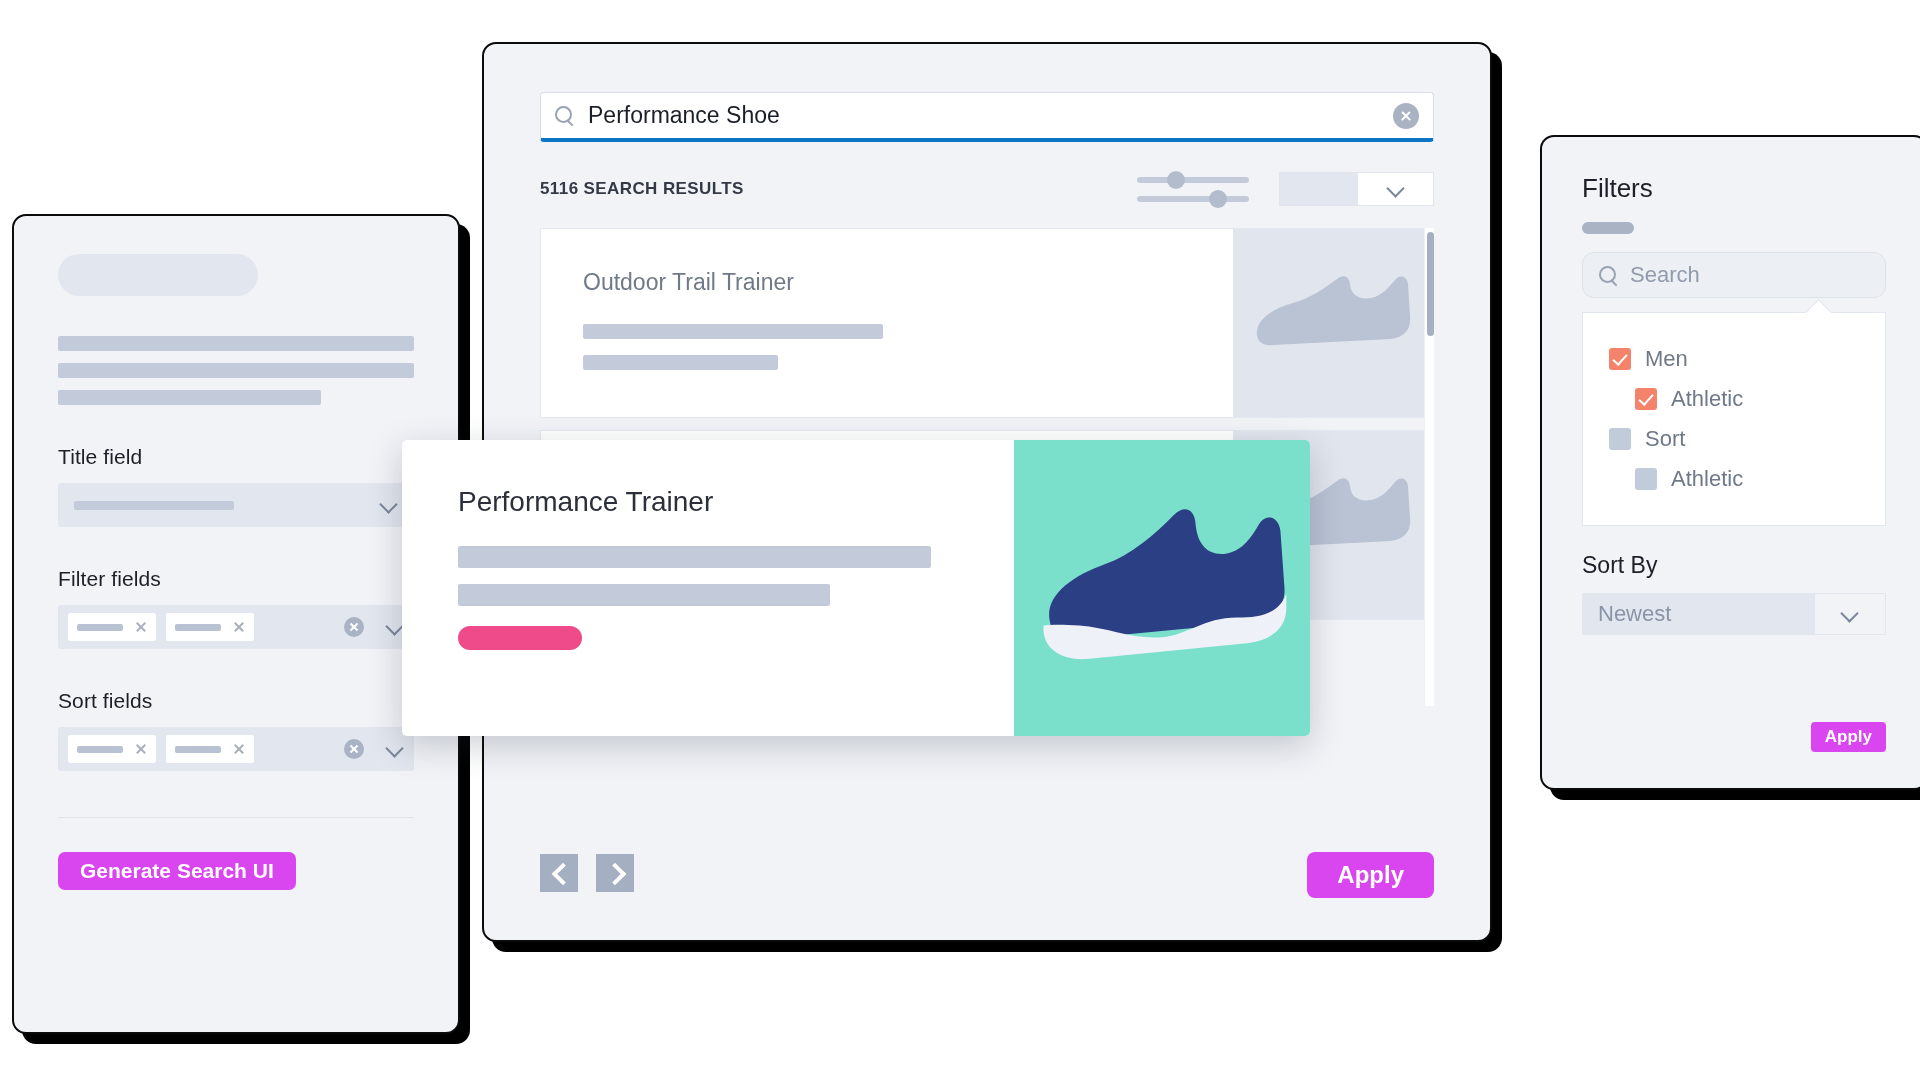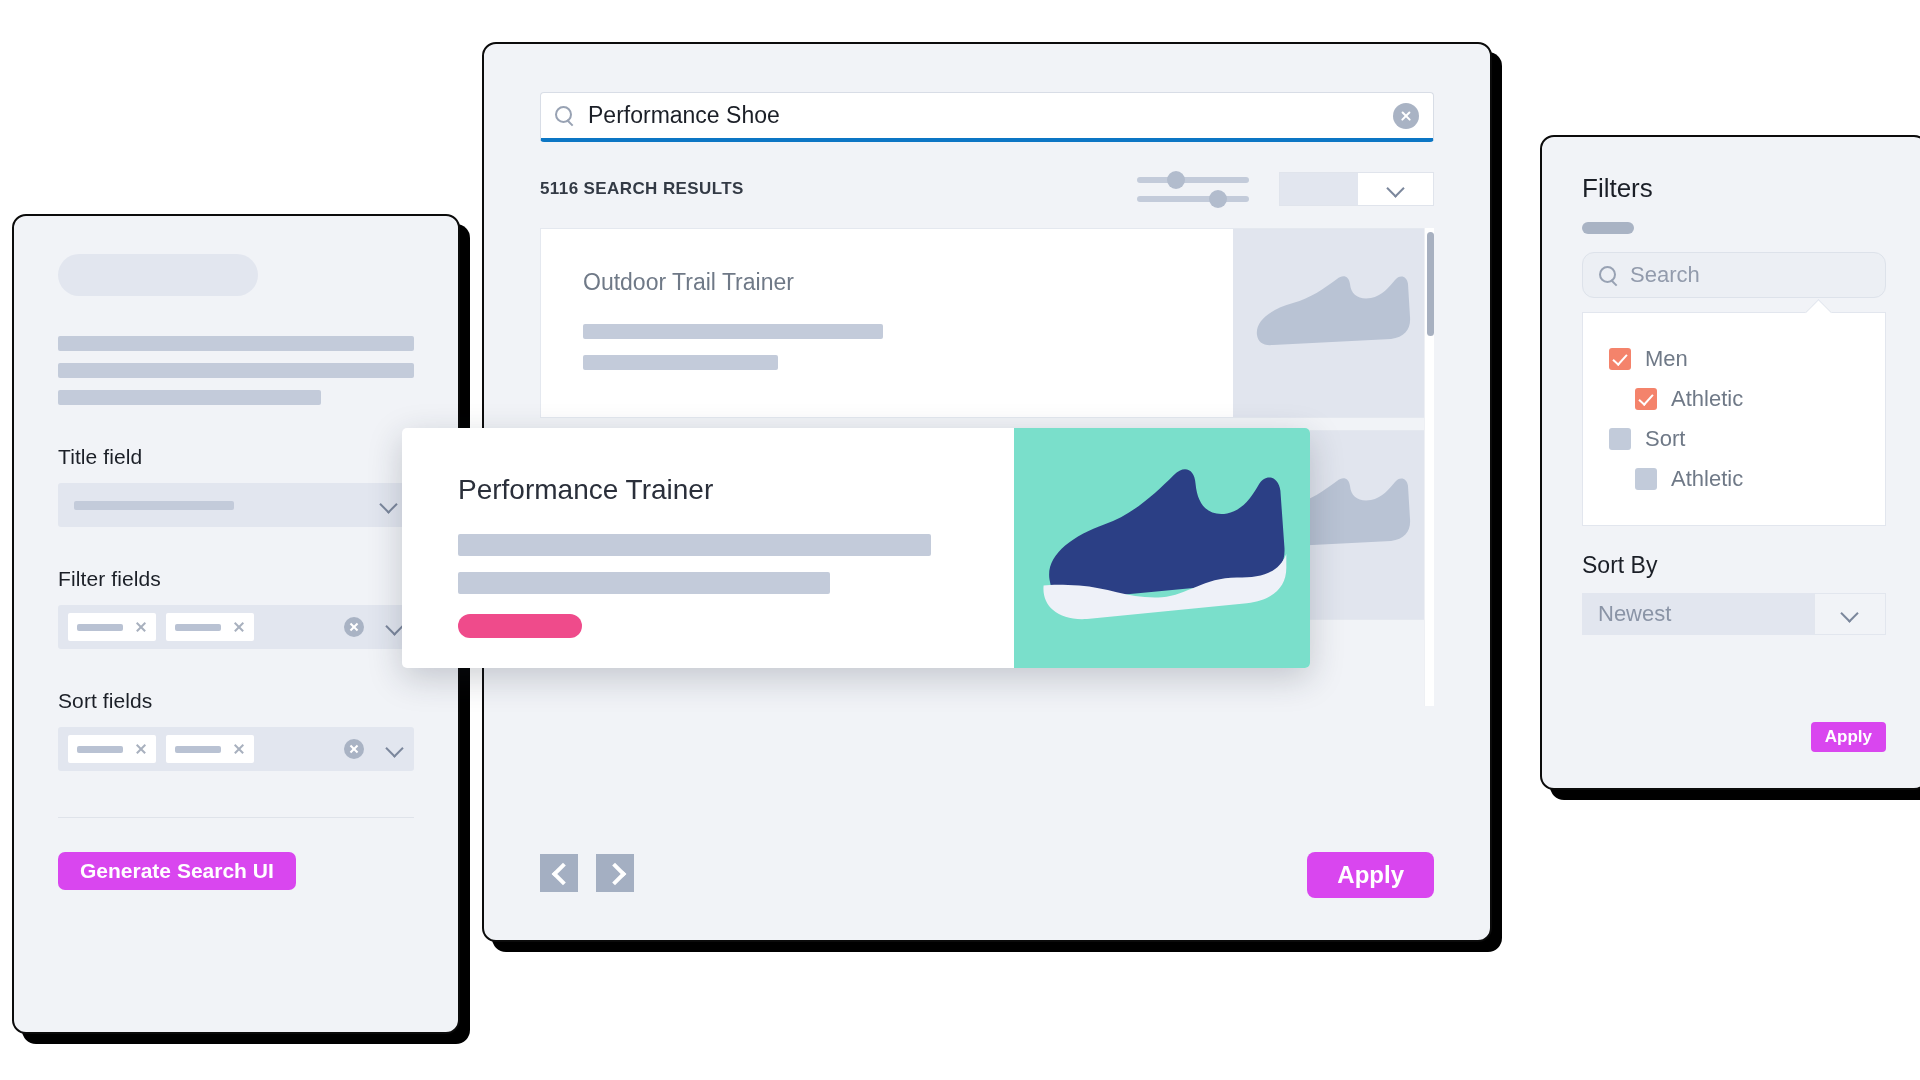--- a/index.html
+++ b/index.html
@@ -165,21 +165,21 @@
   }
   #pg-prev::after { transform: rotate(135deg); left: 15px; }
   #pg-next::after { transform: rotate(-45deg); left: 11px; }
   #center-apply {
     position: absolute; right: 56px; bottom: 42px;
     height: 46px; padding: 0 30px; font-size: 24px; border-radius: 8px;
   }
 
   
   #product-card {
-    position: absolute; left: 402px; top: 428px; width: 908px; height: 240px;
+    position: absolute; left: 402px; top: 440px; width: 908px; height: 296px;
     background: #ffffff; border-radius: 5px; z-index: 6;
     box-shadow: 0 10px 34px rgba(30,40,60,.22);
     display: flex; overflow: hidden;
   }
   .pc-body { flex: 1; padding: 46px 0 0 56px; }
   .pc-title { font-size: 28px; color: #2a2f3a; }
   .pc-line { height: 22px; background: #c3cbda; border-radius: 2px; }
   .pc-pink { width: 124px; height: 24px; border-radius: 12px; background: #ef4b8b; }
   .pc-thumb { width: 296px; background: #7adfcb; position: relative; }
 

